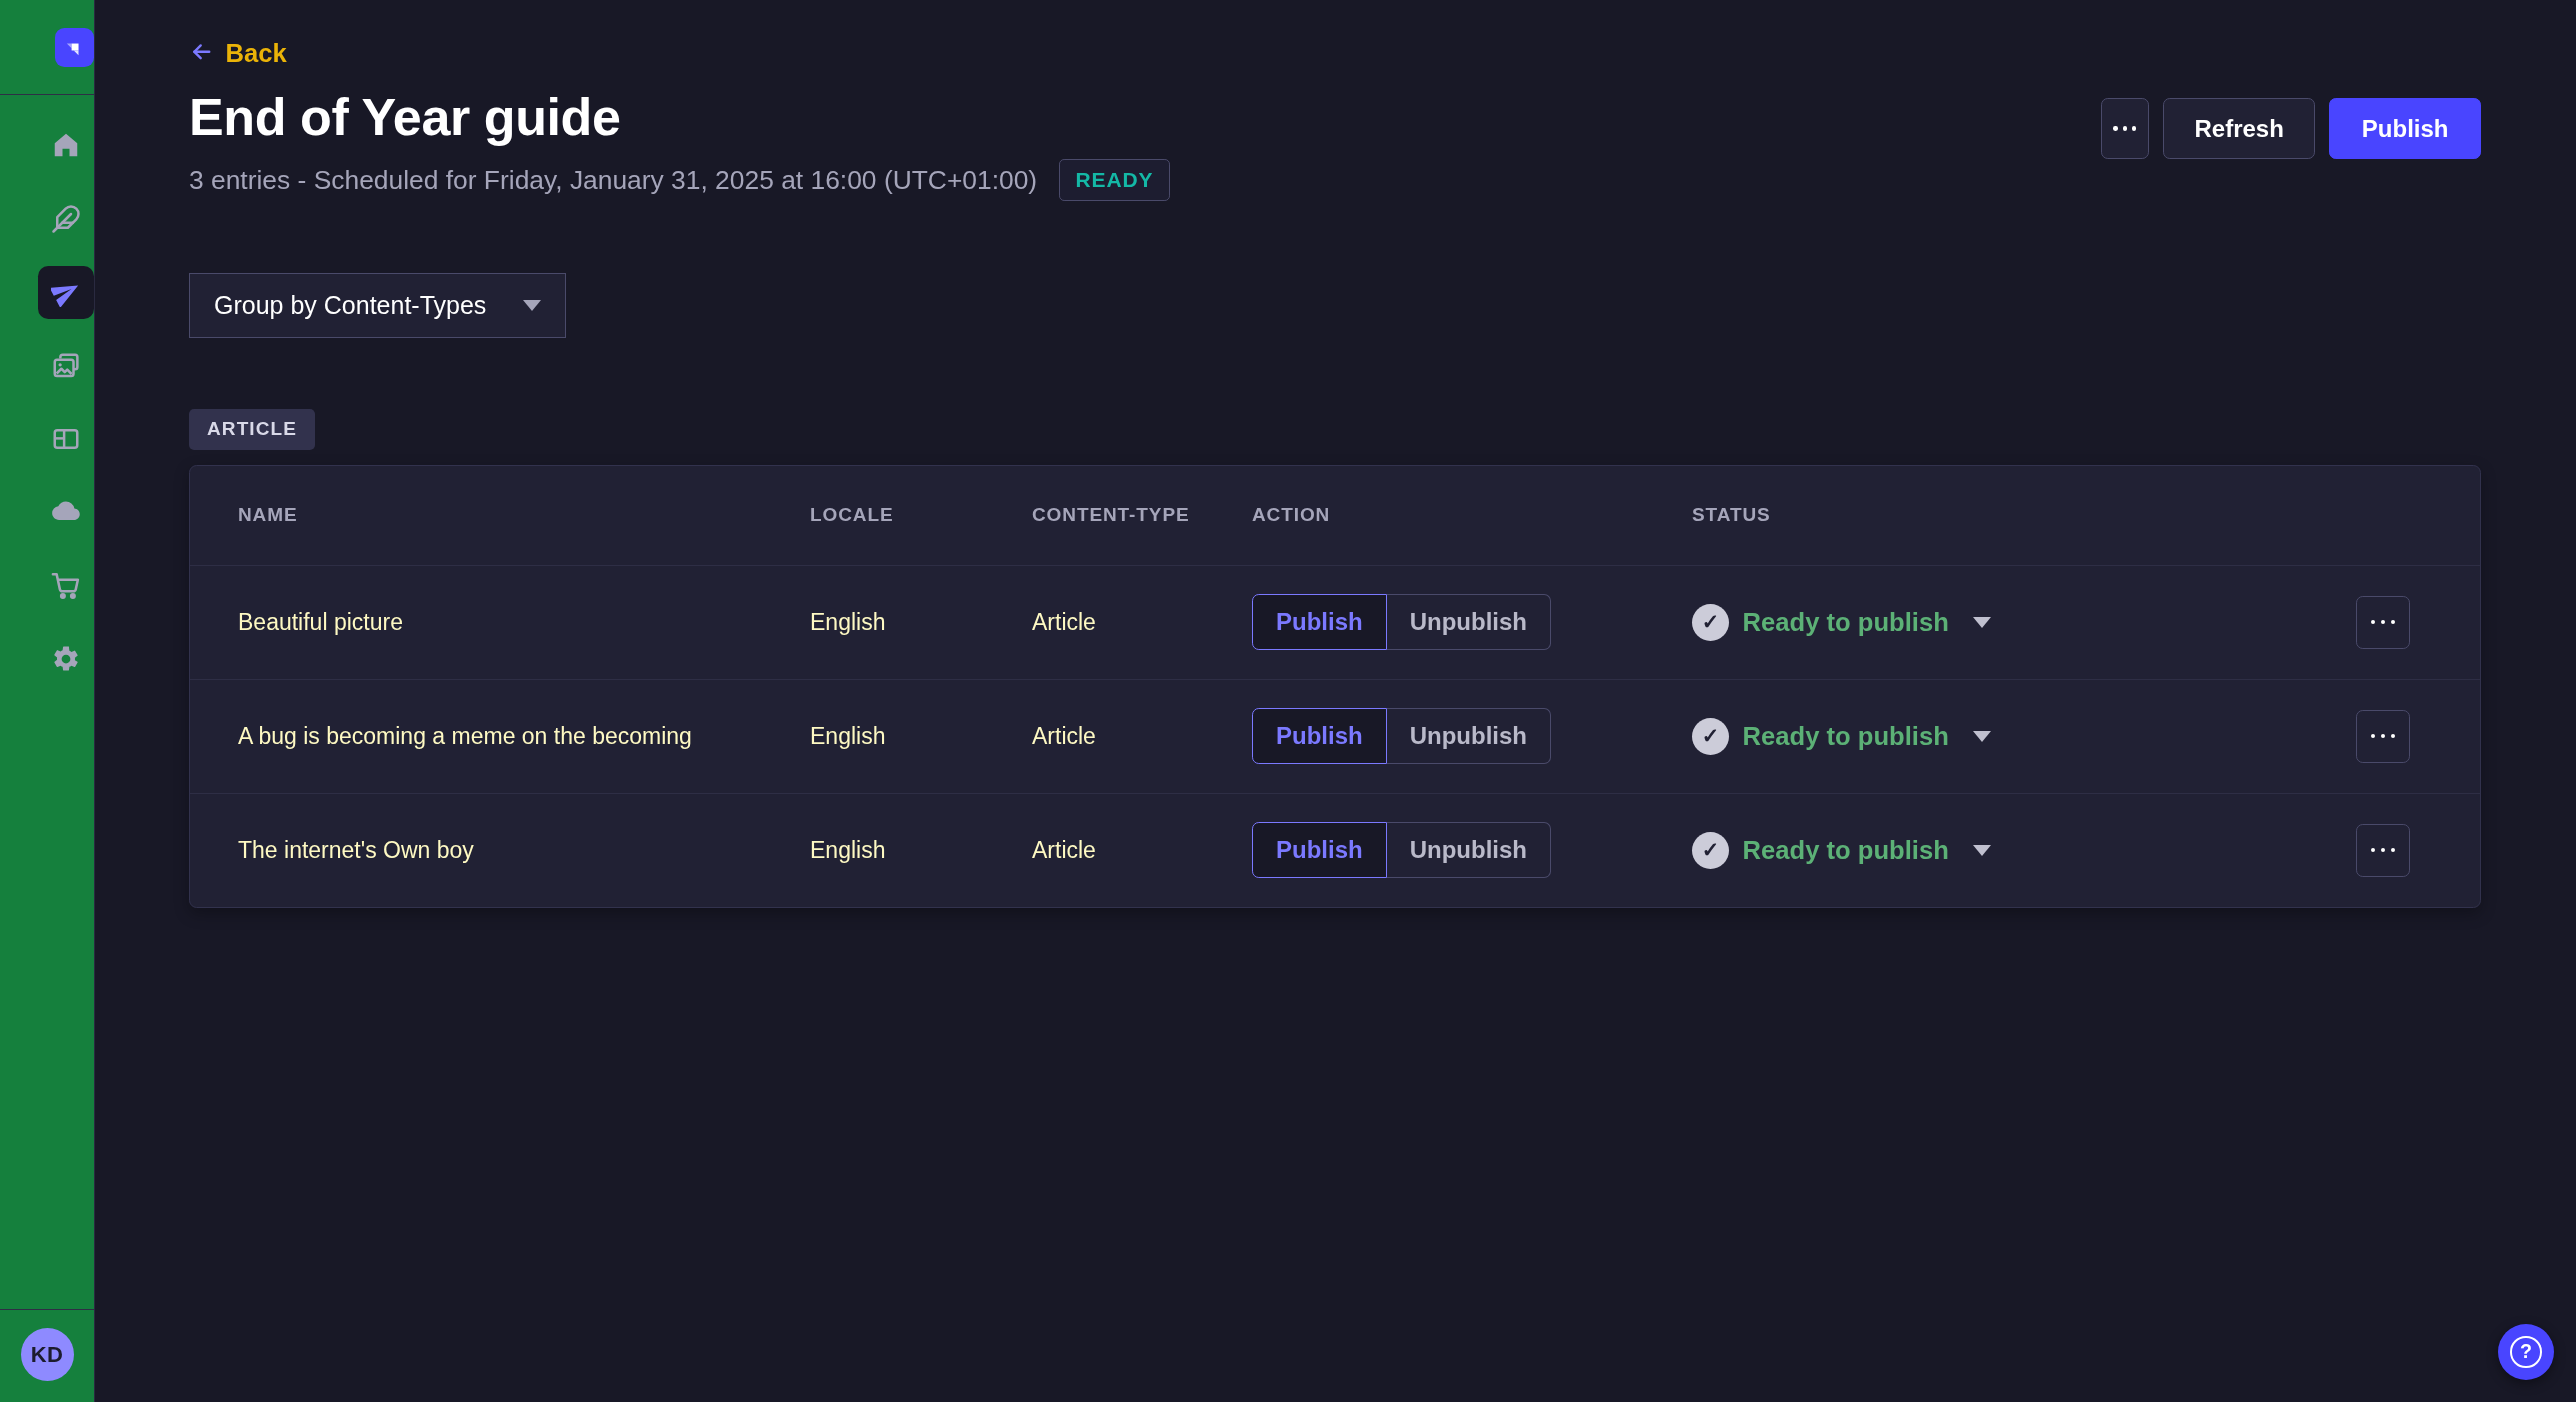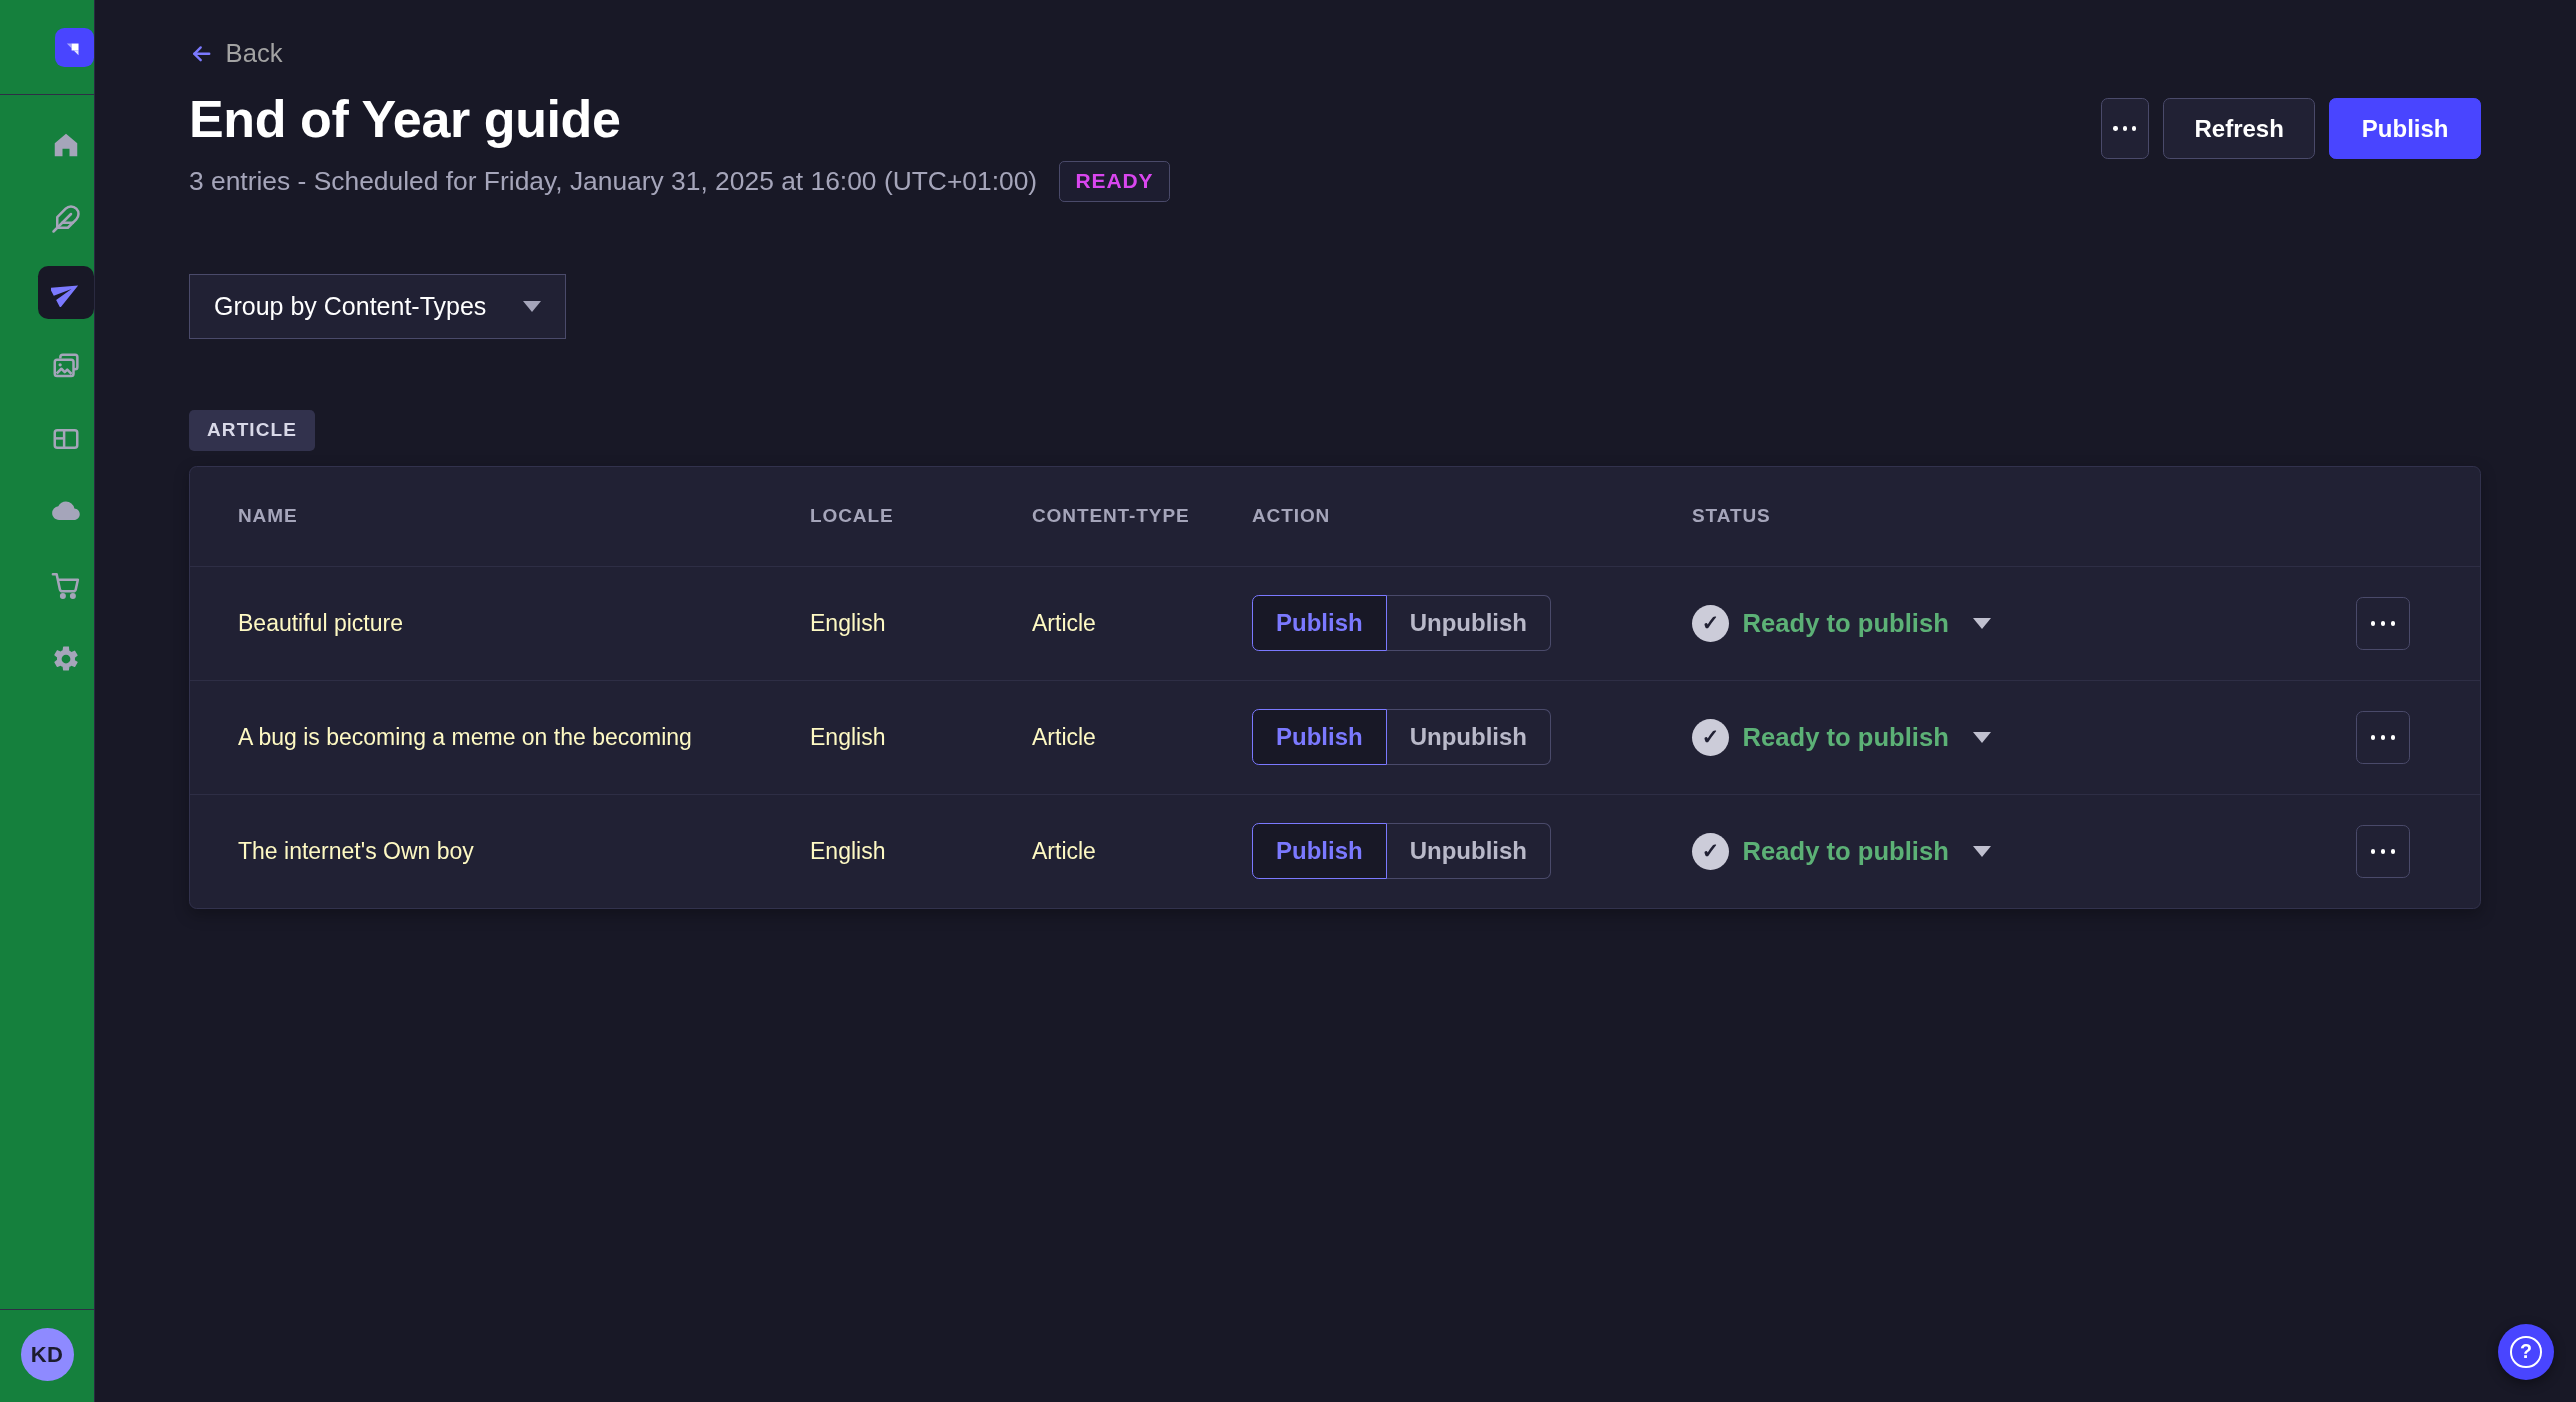--- a/index.html
+++ b/index.html
@@ -40,33 +40,33 @@
     width: 53px; height: 53px; border-radius: 50%;
     background: #8e8aff; color: #1c1c2e;
     font-size: 22px; font-weight: 700;
     display: flex; align-items: center; justify-content: center;
     cursor: pointer; letter-spacing: 0.4px;
   }
   
   .main { margin-left: 95px; padding: 0 95px 0 94px; position: relative; height: 100%; }
   .back-row { padding-top: 39px; }
   .back-link {
-    display: inline-flex; align-items: center; gap: 11px;
-    color: #a3a3a3; font-size: 25.6px; cursor: pointer; text-decoration: none;
+    display: inline-flex; gap: 11px;
+    color: #eab308; font-size: 25.6px; cursor: pointer; text-decoration: none; font-weight: bold;
   }
   .page-title {
     margin-top: 20.4px; font-size: 52px; font-weight: 700; color: #ffffff;
     letter-spacing: -0.4px; line-height: 1.12;
   }
   .subtitle-row { margin-top: 12.8px; display: flex; align-items: center; gap: 22px; }
   .subtitle { font-size: 26.4px; color: #a5a5ba; }
   .ready-badge {
     border: 0.9px solid #4a4a6a; border-radius: 5.1px; background: #1d1d30;
     padding: 7.7px 15.3px; font-size: 21px; font-weight: 700;
-    color: #d946ef; letter-spacing: 0.9px;
+    color: #14b8a6; letter-spacing: 0.9px;
   }
   .header-actions { position: absolute; top: 98px; right: 95px; display: flex; gap: 14.5px; }
   .btn {
     height: 61px; border-radius: 6.8px; border: 0.9px solid #4a4a6a;
     display: flex; align-items: center; justify-content: center;
     font-size: 24px; font-weight: 600; color: #ffffff; cursor: pointer;
     background: #212134;
   }
   .btn-more { width: 48px; gap: 5.1px; }
   .btn-refresh { padding: 0 30px; }

